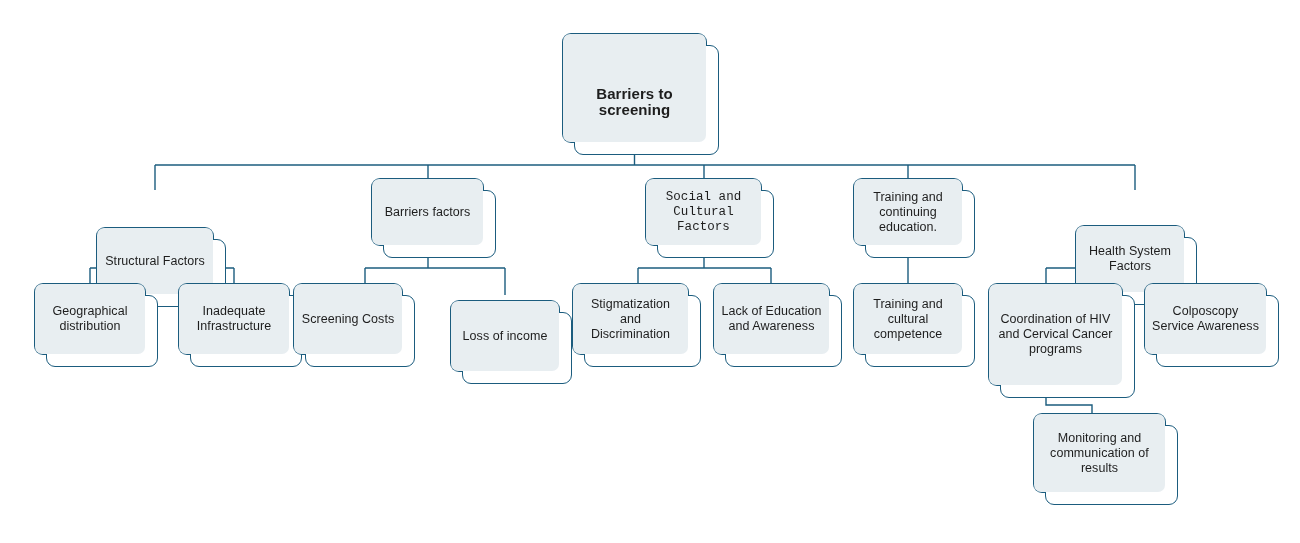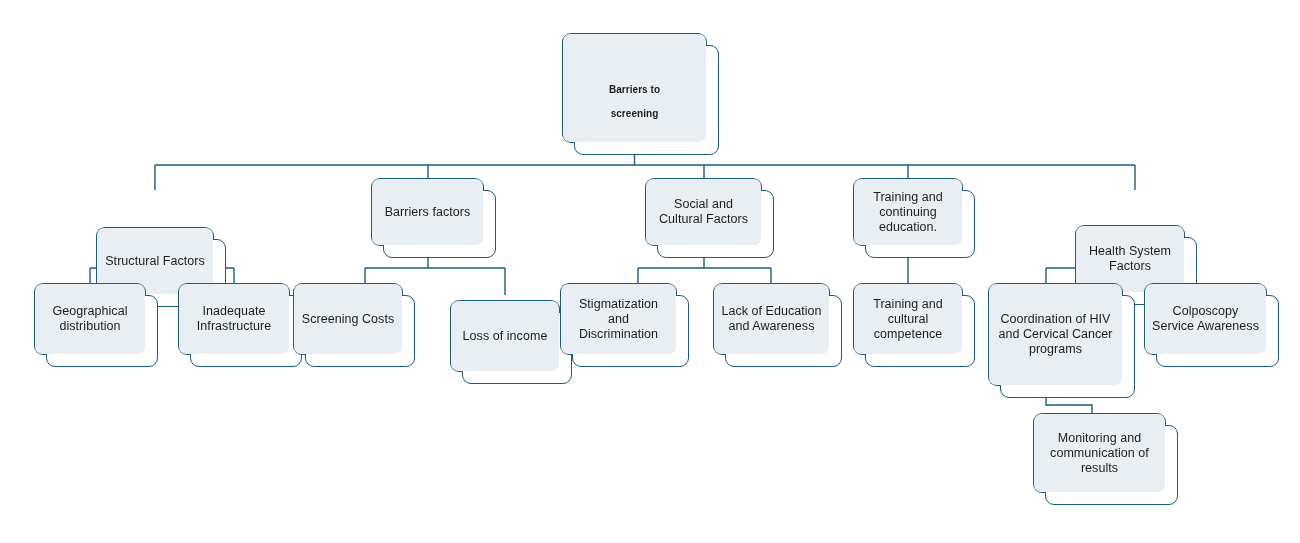--- a/index.html
+++ b/index.html
@@ -66,22 +66,22 @@
   .label {
     color: #1d1d1d;
     font-size: 12.5px;
     line-height: 15px;
     text-align: center;
     white-space: pre-line;
     letter-spacing: 0.05px;
   }
   .node.root .label {
     font-weight: bold;
-    font-size: 10px;
-    line-height: 24px;
+    font-size: 15px;
+    line-height: 16px;
     margin-top: 28px;
   }
 </style>
 </head>
 <body>
 
 <div id="canvas">
 
   <svg id="connectors" viewBox="0 0 1300 543" xmlns="http://www.w3.org/2000/svg">
     <g fill="none" stroke="#1b5c7e" stroke-width="1.4">
@@ -143,21 +143,21 @@
 
   <div class="node" style="left:371px; top:178px; width:113px; height:68px;">
     <div class="back"></div>
     <div class="front">
       <div class="inner">
         <span class="label">Barriers factors</span>
       </div>
     </div>
   </div>
 
-  <div class="node" style="left:645px; top:178px; width:117px; height:68px;">
+  <div class="node" style="left:645px; top:178px; width:117px; height:68px;font-family:Liberation Mono, monospace;">
     <div class="back"></div>
     <div class="front">
       <div class="inner">
         <span class="label">Social and
 Cultural Factors</span>
       </div>
     </div>
   </div>
 
   <div class="node" style="left:853px; top:178px; width:110px; height:68px;">
@@ -212,21 +212,21 @@
 
   <div class="node" style="left:450px; top:300px; width:110px; height:72px;padding-left:8px;">
     <div class="back"></div>
     <div class="front">
       <div class="inner">
         <span class="label">Loss of income</span>
       </div>
     </div>
   </div>
 
-  <div class="node" style="left:560px; top:283px; width:117px; height:72px;">
+  <div class="node" style="left:572px; top:283px; width:117px; height:72px;">
     <div class="back"></div>
     <div class="front">
       <div class="inner">
         <span class="label">Stigmatization and
 Discrimination</span>
       </div>
     </div>
   </div>
 
   <div class="node" style="left:713px; top:283px; width:117px; height:72px;">

